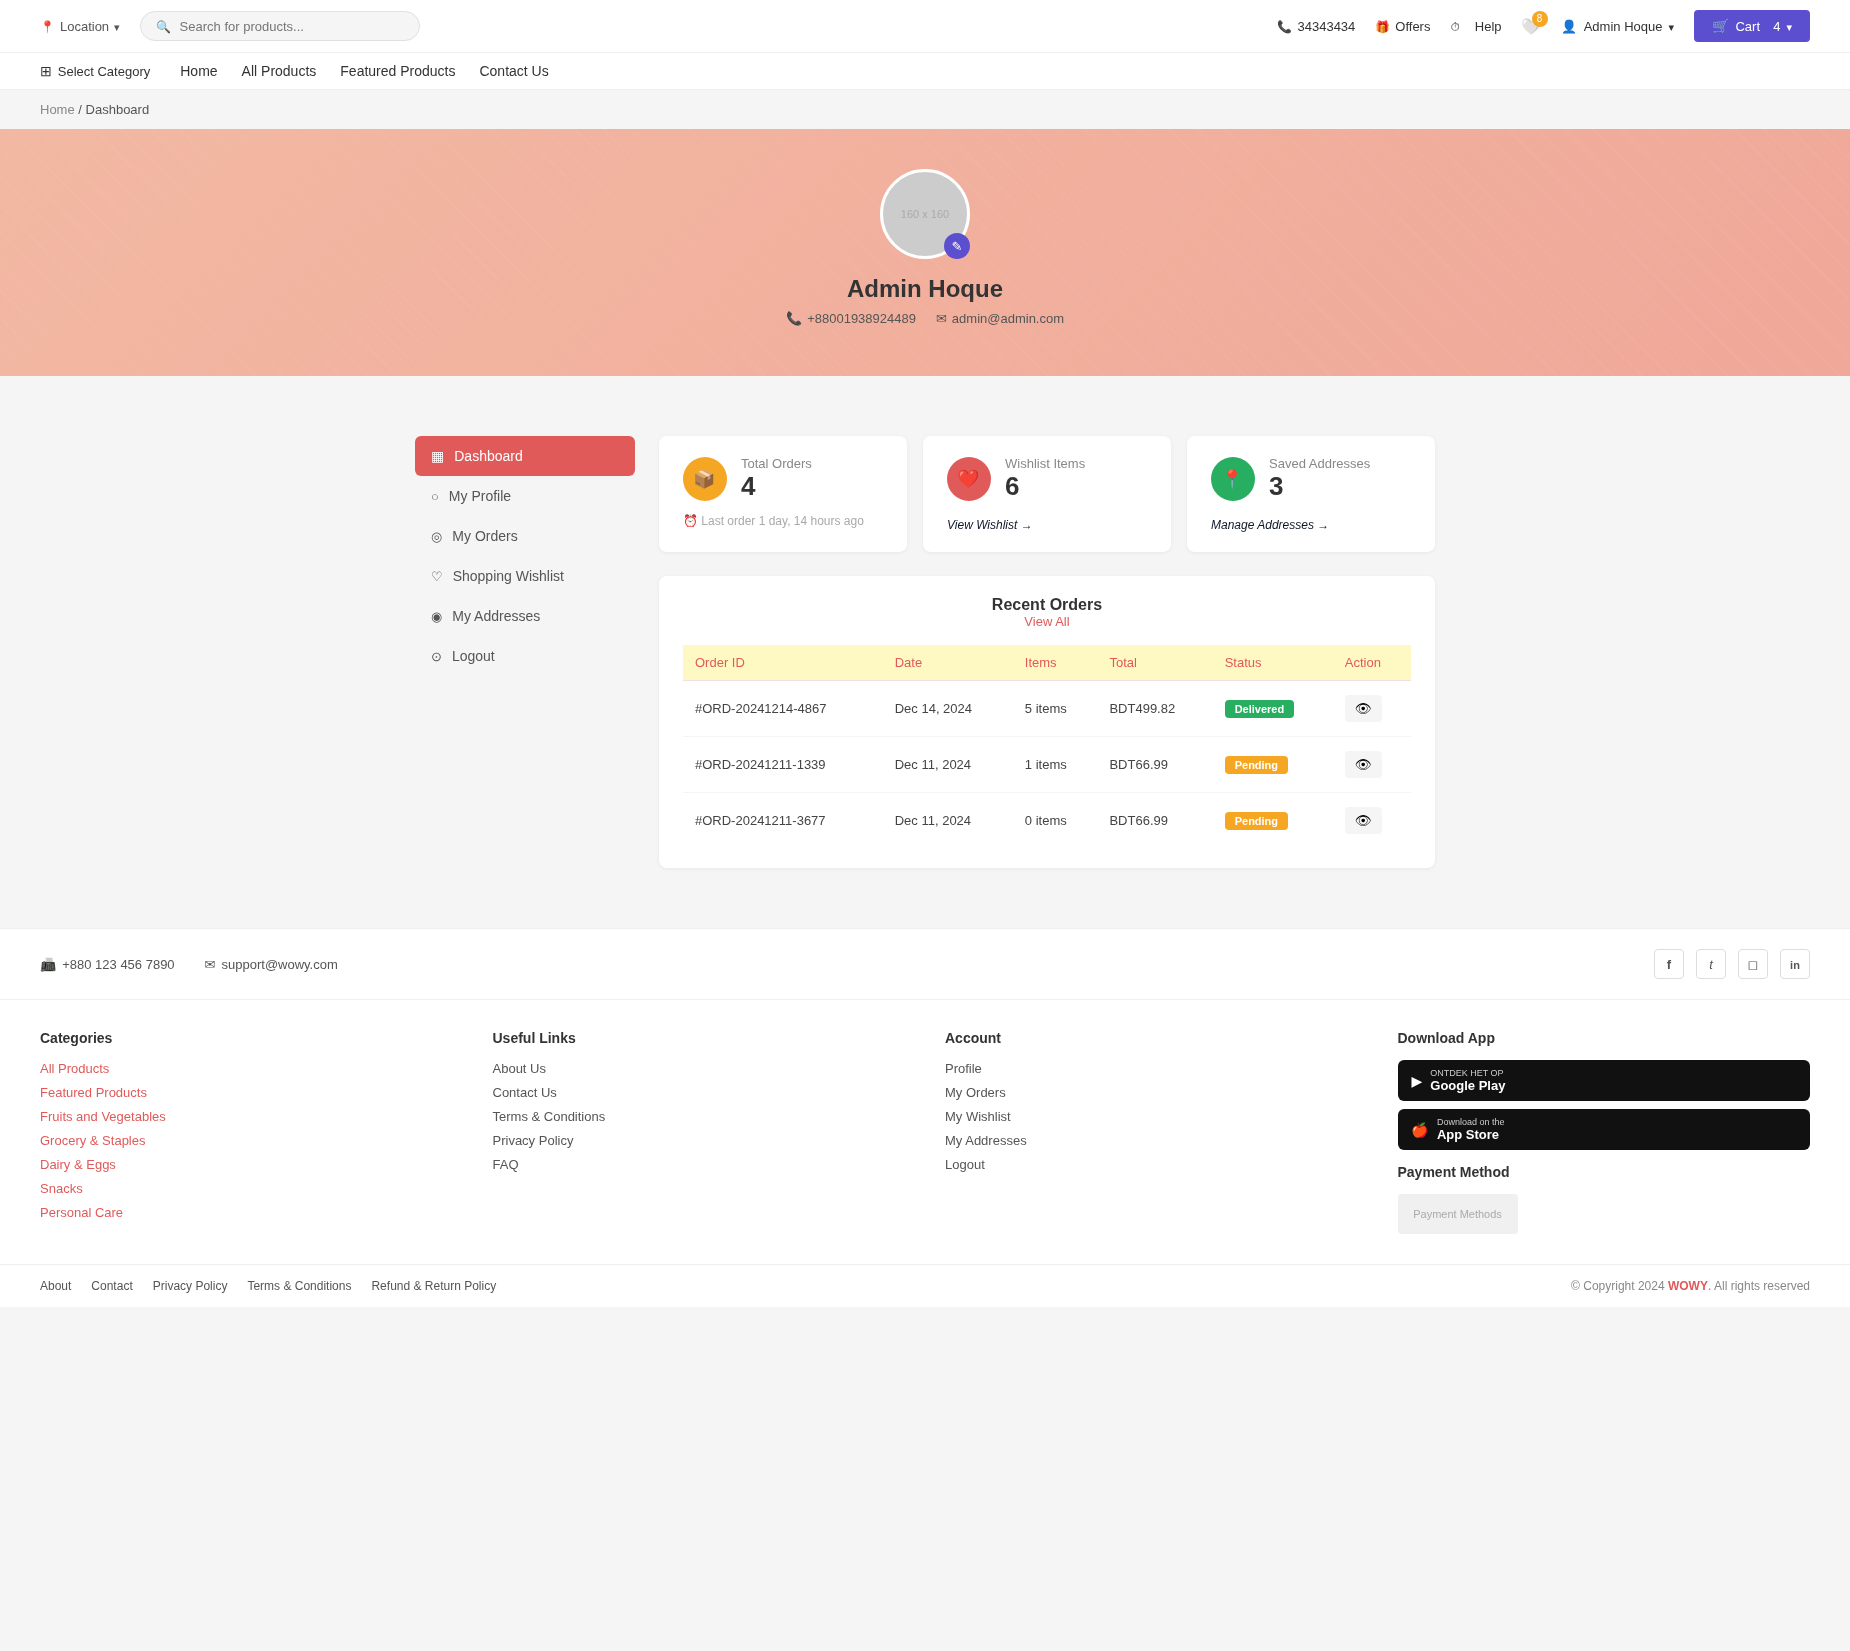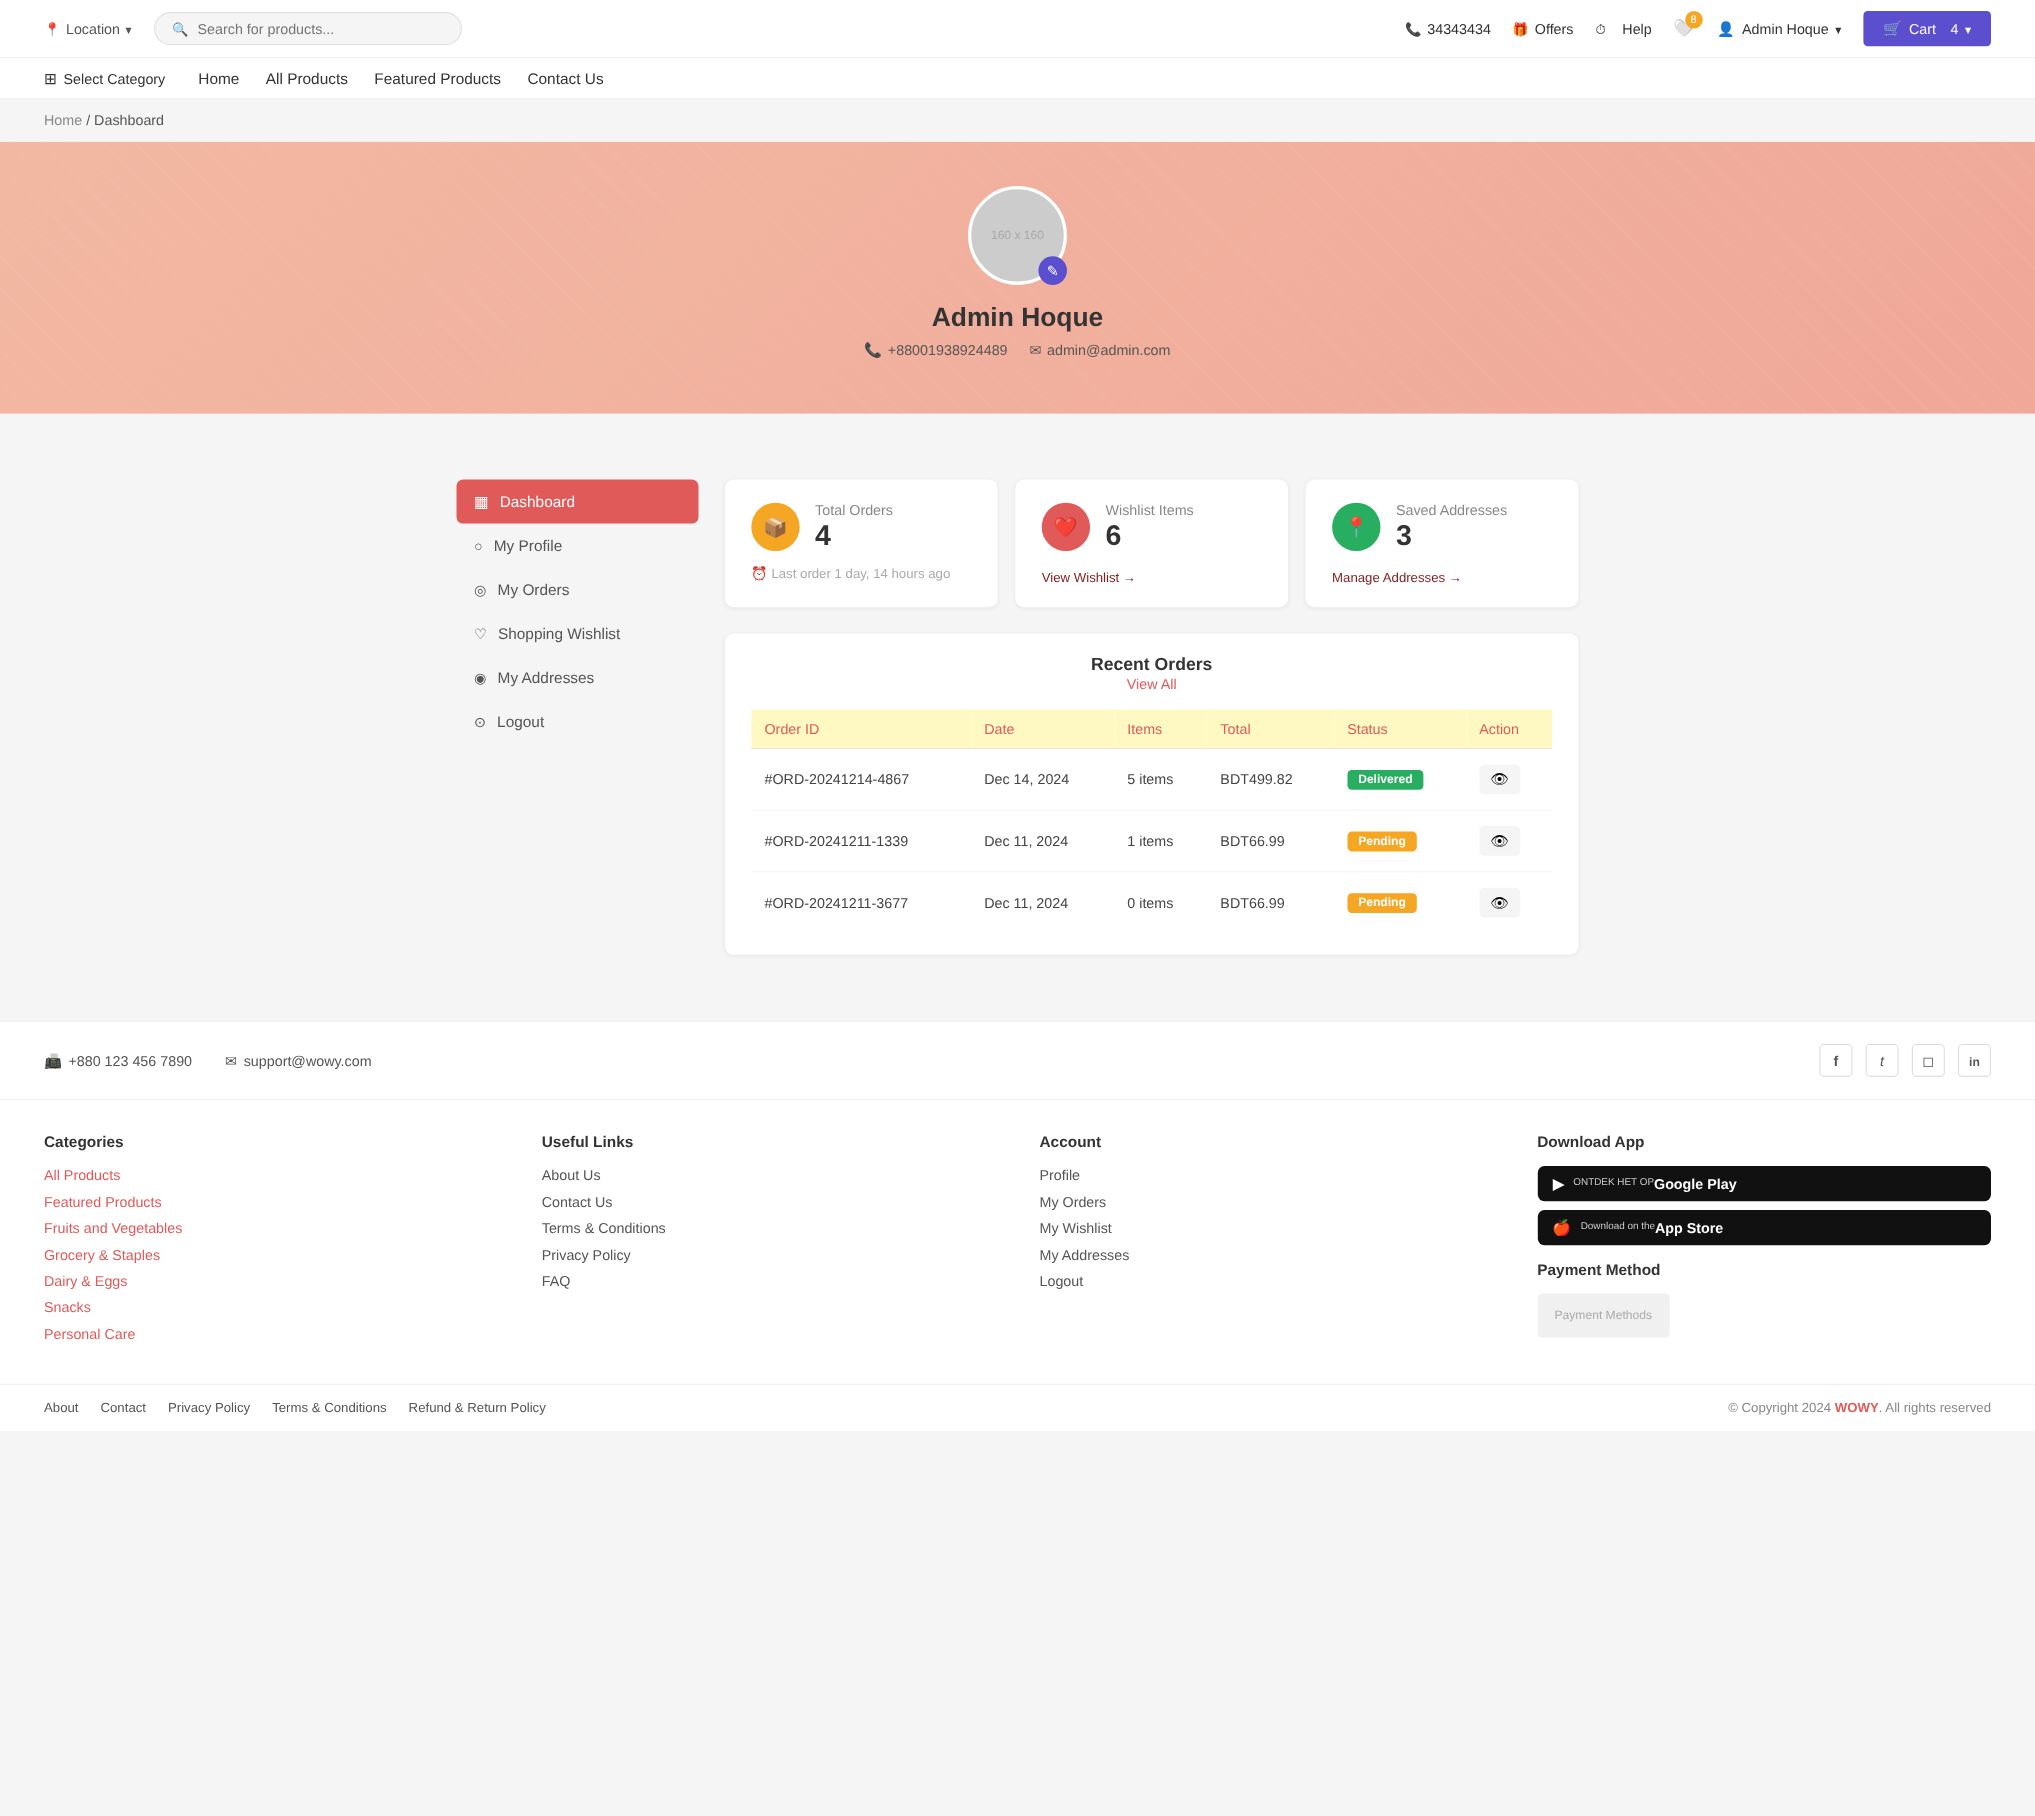--- a/index.html
+++ b/index.html
@@ -52,21 +52,21 @@
     .stats-row { display: flex; gap: 16px; margin-bottom: 24px; }
     .stat-card { background: #fff; border-radius: 8px; padding: 20px 24px; flex: 1; display: flex; flex-direction: column; box-shadow: 0 1px 4px rgba(0,0,0,0.06); }
     .stat-card-top { display: flex; align-items: center; gap: 14px; margin-bottom: 8px; }
     .stat-icon { width: 44px; height: 44px; border-radius: 50%; display: flex; align-items: center; justify-content: center; font-size: 18px; }
     .stat-icon.orange { background: #f5a623; }
     .stat-icon.red { background: #e05a5a; }
     .stat-icon.green { background: #27ae60; }
     .stat-label { font-size: 13px; color: #888; }
     .stat-value { font-size: 26px; font-weight: 700; color: #333; }
     .stat-sub { font-size: 12px; color: #aaa; margin-top: 4px; }
-    .stat-link { font-size: 12px; color: #7f1d1d; margin-top: 8px; text-decoration: none; cursor: pointer; }
+    .stat-link { font-size: 12px; color: #0f172a; margin-top: 8px; text-decoration: none; cursor: pointer; font-style: italic; }
 
     
     .orders-section { background: #fff; border-radius: 8px; padding: 20px 24px; box-shadow: 0 1px 4px rgba(0,0,0,0.06); }
     .orders-header { display: flex; align-items: center; justify-content: space-between; margin-bottom: 16px; flex-direction: column; }
     .orders-title { font-size: 16px; font-weight: 600; color: #333; }
     .view-all-link { font-size: 13px; color: #e05a5a; cursor: pointer; text-decoration: none; }
     .orders-table { width: 100%; border-collapse: collapse; }
     .orders-table th { background: #fef9c3; color: #e05a5a; font-size: 13px; font-weight: 500; padding: 10px 12px; text-align: left; border-bottom: 1px solid #f0e0e0; }
     .orders-table td { padding: 14px 12px; font-size: 13px; color: #444; border-bottom: 1px solid #f5f5f5; vertical-align: middle; }
     .orders-table tr:last-child td { border-bottom: none; }
@@ -86,21 +86,21 @@
 
     .footer-main { background: #fff; padding: 30px 40px; display: flex; gap: 40px; border-top: 1px solid #f0f0f0; }
     .footer-col { flex: 1; }
     .footer-col h4 { font-size: 14px; font-weight: 600; color: #333; margin-bottom: 14px; }
     .footer-col ul { list-style: none; }
     .footer-col ul li { margin-bottom: 8px; }
     .footer-col ul li a { font-size: 13px; color: #e05a5a; text-decoration: none; cursor: pointer; }
     .footer-col ul li a.dark { color: #555; }
     .app-btns { display: flex; flex-direction: column; gap: 8px; }
     .app-btn { background: #111; color: #fff; border-radius: 6px; padding: 8px 14px; display: flex; align-items: center; gap: 8px; cursor: pointer; }
-    .app-btn-text { display: flex; flex-direction: row; }
+    .app-btn-text { display: flex; flex-direction: column; }
     .app-btn-small { font-size: 9px; color: #ccc; }
     .app-btn-large { font-size: 13px; font-weight: 600; }
     .payment-img { background: #f0f0f0; height: 40px; width: 120px; border-radius: 4px; display: flex; align-items: center; justify-content: center; font-size: 11px; color: #aaa; }
 
     .footer-bottom { background: #fff; border-top: 1px solid #eee; padding: 14px 40px; display: flex; align-items: center; justify-content: space-between; }
     .footer-bottom-links { display: flex; gap: 20px; }
     .footer-bottom-links a { font-size: 12px; color: #555; text-decoration: none; cursor: pointer; }
     .footer-copyright { font-size: 12px; color: #888; }
     .footer-copyright strong { color: #e05a5a; }
 

